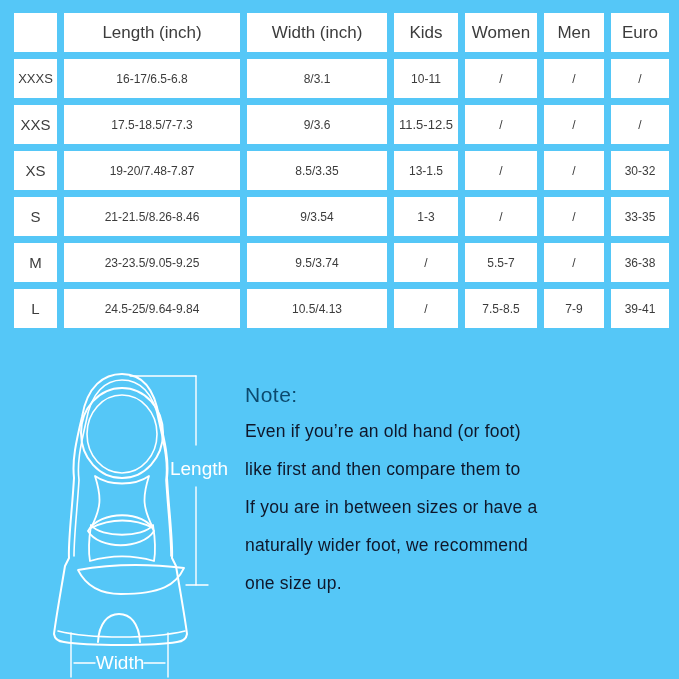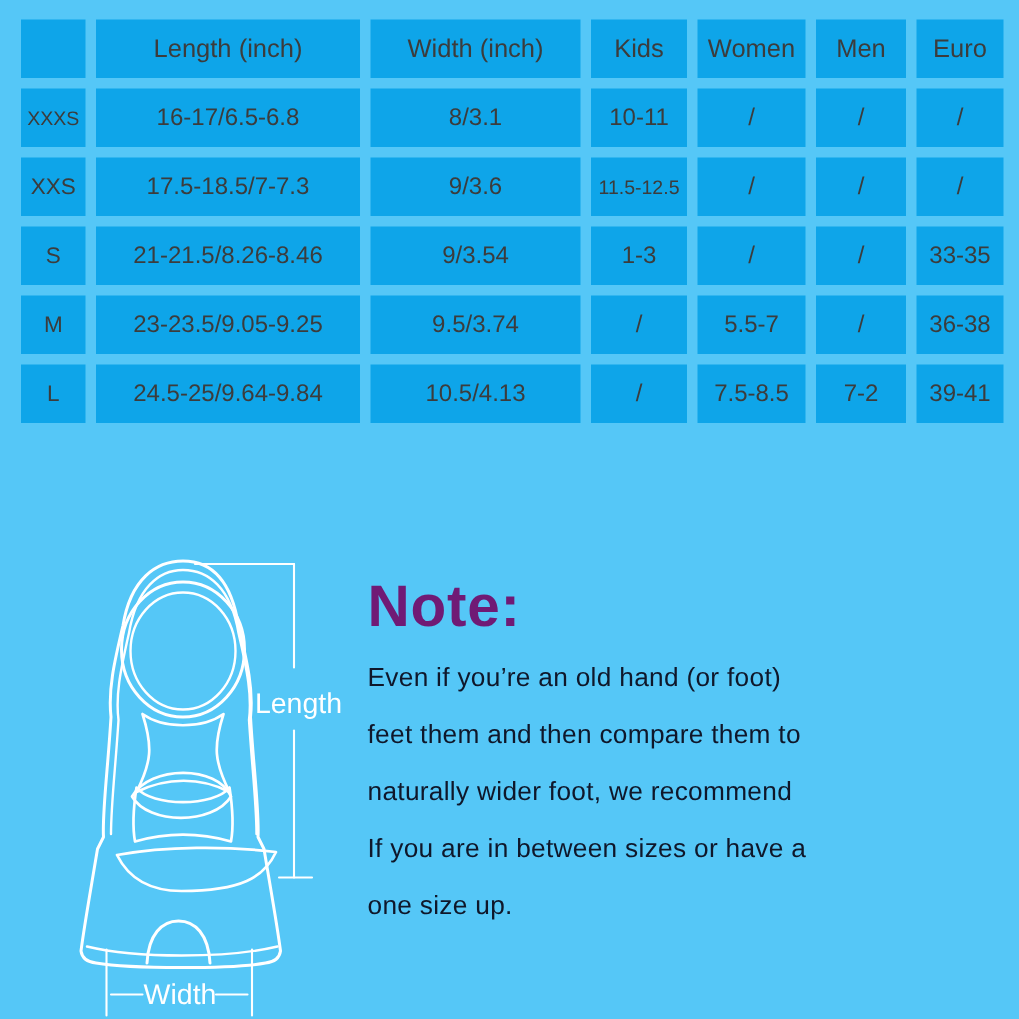--- a/index.html
+++ b/index.html
@@ -13,52 +13,52 @@
   }
   
   table.size-table {
     border-collapse: separate;
     border-spacing: 7px;
     table-layout: fixed;
     margin: 6px 0 0 7px;
     width: 664px;
   }
   .size-table th, .size-table td {
-    background: #0ea5e9;
+    background: #ffffff;
     height: 39px;
     text-align: center;
     vertical-align: middle;
     padding: 0 2px;
     font-weight: normal;
     color: #3c3c3c;
     white-space: nowrap;
     overflow: hidden;
   }
   .size-table th { font-size: 17px; }
-  .size-table td { font-size: 16px; }
+  .size-table td { font-size: 12px; }
   .size-table td.row-label { font-size: 15px; }
   
   .fin-diagram {
     position: absolute;
     left: 2px;
     top: 370px;
     width: 238px;
     height: 309px;
   }
   
   .note-block {
     position: absolute;
     left: 245px;
     top: 383px;
     width: 420px;
   }
   .note-heading {
-    font-size: 39px;
-    font-weight: 700;
-    color: #701a75;
+    font-size: 21px;
+    font-weight: 400;
+    color: #0c4a6e;
     margin-bottom: 5px;
     letter-spacing: 0.5px;
   }
   .note-line {
     font-size: 17.5px;
     line-height: 38px;
     height: 38px;
     color: #0f172a;
     letter-spacing: 0.2px;
   }
@@ -100,20 +100,29 @@
       <tr>
         <td class="row-label">XXS</td>
         <td>17.5-18.5/7-7.3</td>
         <td>9/3.6</td>
         <td style="font-size: 13px;">11.5-12.5</td>
         <td>/</td>
         <td>/</td>
         <td>/</td>
       </tr>
       <tr>
+        <td class="row-label">XS</td>
+        <td>19-20/7.48-7.87</td>
+        <td>8.5/3.35</td>
+        <td>13-1.5</td>
+        <td>/</td>
+        <td>/</td>
+        <td>30-32</td>
+      </tr>
+      <tr>
         <td class="row-label">S</td>
         <td>21-21.5/8.26-8.46</td>
         <td>9/3.54</td>
         <td>1-3</td>
         <td>/</td>
         <td>/</td>
         <td>33-35</td>
       </tr>
       <tr>
         <td class="row-label">M</td>
@@ -123,21 +132,21 @@
         <td>5.5-7</td>
         <td>/</td>
         <td>36-38</td>
       </tr>
       <tr>
         <td class="row-label">L</td>
         <td>24.5-25/9.64-9.84</td>
         <td>10.5/4.13</td>
         <td>/</td>
         <td>7.5-8.5</td>
-        <td>7-2</td>
+        <td>7-9</td>
         <td>39-41</td>
       </tr>
     </tbody>
 </table>
 
 <svg class="fin-diagram" viewBox="0 0 238 309" fill="none" stroke="#ffffff" stroke-linecap="round" stroke-linejoin="round">
 
   <path stroke-width="2" d="
     M 120,4
     C 102,4 85,16 80,47
@@ -203,17 +212,17 @@
     <path d="M 166,263 L 166,307"></path>
     <path d="M 72,293 L 93,293"></path>
     <path d="M 142,293 L 163,293"></path>
   </g>
   <text x="118" y="299" text-anchor="middle" fill="#ffffff" stroke="none" font-family="Liberation Sans, sans-serif" font-size="19">Width</text>
 </svg>
 
 <div class="note-block">
   <div class="note-heading">Note:</div>
   <div class="note-line">Even if you’re an old hand (or foot)</div>
-  <div class="note-line">feet them and then compare them to</div>
+  <div class="note-line">like first and then compare them to</div>
+  <div class="note-line">If you are in between sizes or have a</div>
   <div class="note-line">naturally wider foot, we recommend</div>
-  <div class="note-line">If you are in between sizes or have a</div>
   <div class="note-line">one size up.</div>
 </div>
 
 </body></html>

